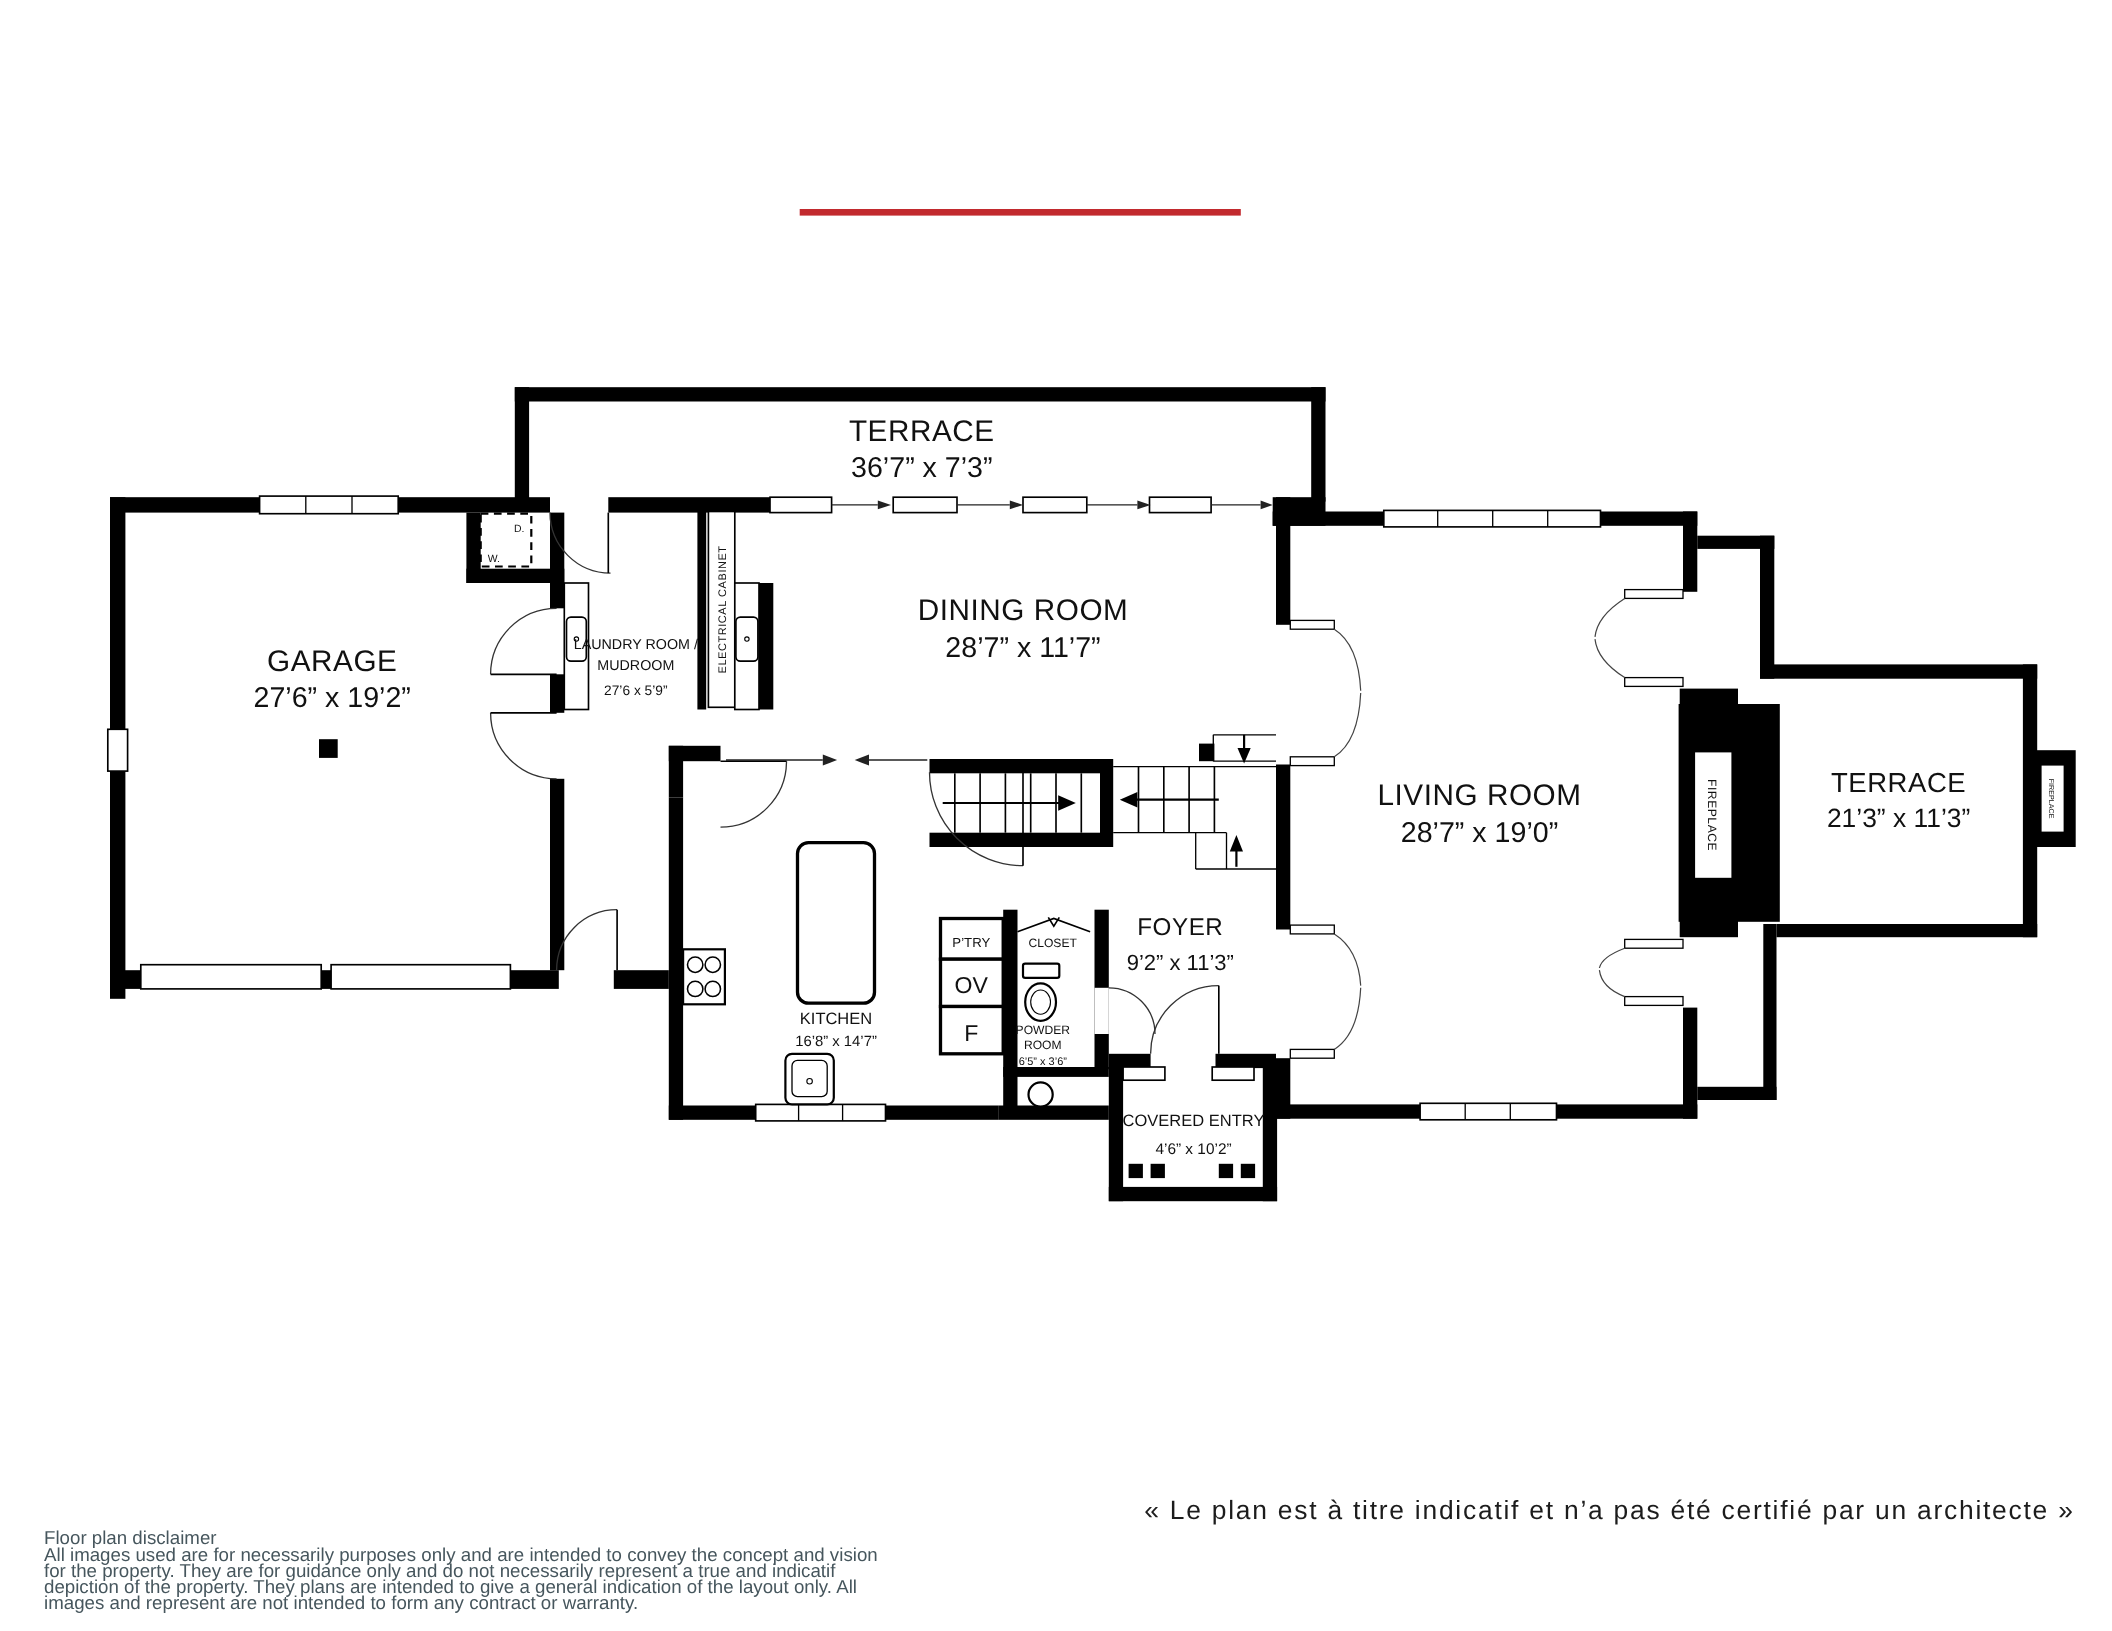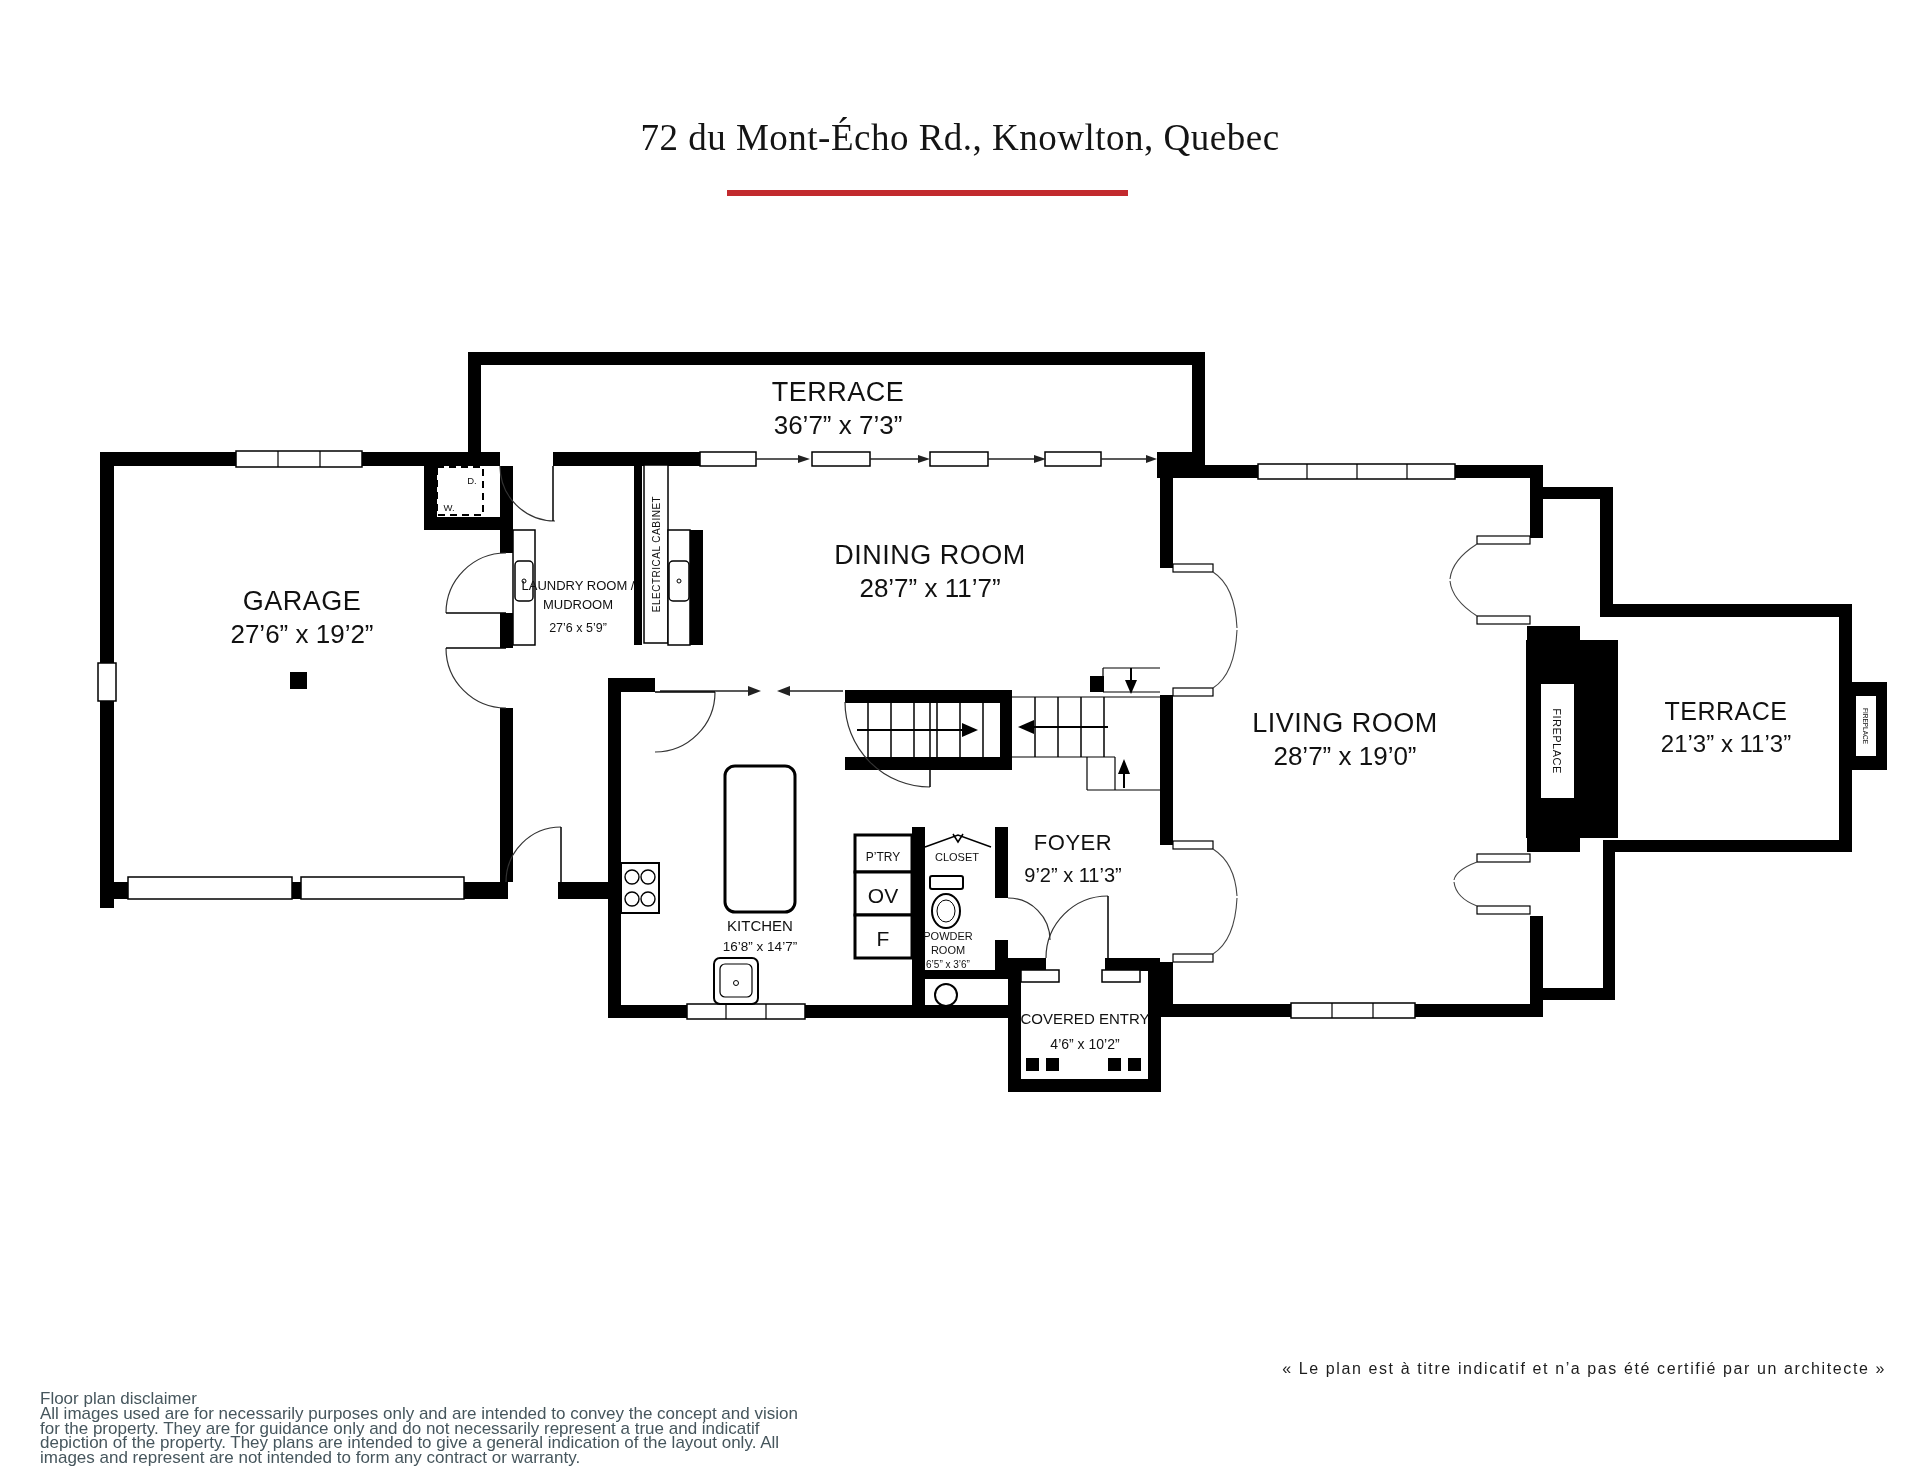--- a/index.html
+++ b/index.html
@@ -4,32 +4,31 @@
 <style>
   html,body{margin:0;padding:0;background:#fff;}
   #page{position:relative;width:1920px;height:1483px;background:#ffffff;overflow:hidden;
         font-family:"Liberation Sans",sans-serif;color:#141414;}
   #title{position:absolute;left:0;right:0;top:116px;text-align:center;
          font-family:"Liberation Serif",serif;font-size:37px;color:#141414;letter-spacing:0.5px;}
   #title-underline{position:absolute;left:727px;top:190px;width:401px;height:6px;background:#c22a2e;}
   #plan-svg{position:absolute;left:0;top:0;}
   #floor-label{position:absolute;left:0;right:0;top:1295px;text-align:center;
                font-size:25px;font-weight:700;letter-spacing:1.5px;word-spacing:6px;color:#111;}
-  #cert-note{position:absolute;right:34px;top:1360px;font-size:16px;letter-spacing:1.6px;color:#1c1c1c;}
+  #cert-note{position:absolute;right:34px;top:1360px;font-size:24px;letter-spacing:1.6px;color:#1c1c1c;}
   #disclaimer{position:absolute;left:40px;top:1392px;font-size:17px;line-height:14.4px;color:#46565d;}
   #disclaimer .head{margin-bottom:1px;}
   svg text{font-family:"Liberation Sans",sans-serif;fill:#111;}
   .rname{letter-spacing:0.5px;}
 </style>
 </head>
 <body>
 
 <div id="page">
 
-  <div id="title">72 du Mont-Écho Rd., Knowlton, Quebec</div>
   <div id="title-underline" style="background-color: rgb(194, 42, 46);"></div>
 
   <svg id="plan-svg" width="1920" height="1483" viewBox="0 0 1920 1483">
 
     <g fill="#000">
       <rect x="468" y="352" width="737" height="13"></rect>
       <rect x="468" y="352" width="13" height="104"></rect>
       <rect x="1192" y="352" width="13" height="104"></rect>
     </g>
     <text x="838" y="401" font-size="27" text-anchor="middle" class="rname">TERRACE</text>

